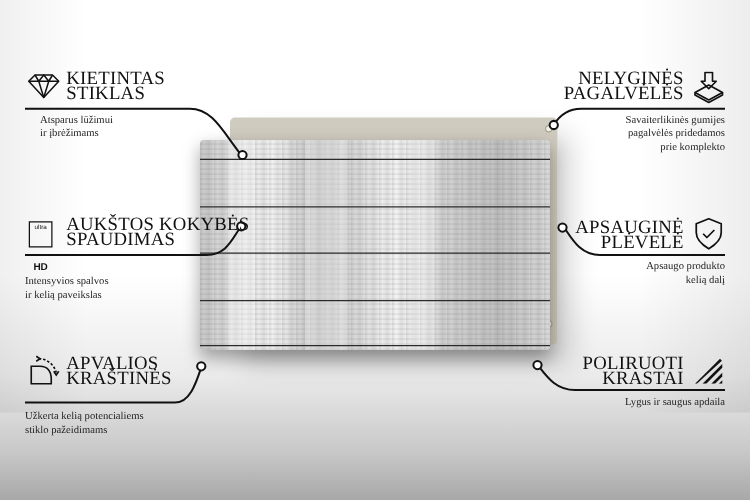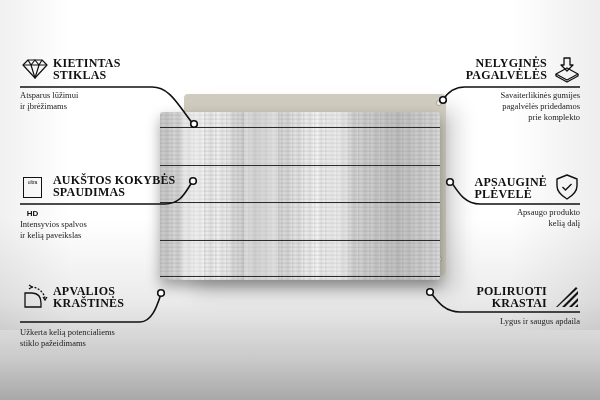--- a/index.html
+++ b/index.html
@@ -39,21 +39,21 @@
   }
   .glass .plank-line {
     position: absolute; left: 0; right: 0; height: 1px; background: #2b2b2b;
   }
   .glass .shine {
     position: absolute; top: 0; bottom: 0; background: rgba(255,255,255,0.35);
   }
   
   .feature { position: absolute; }
   .f-title {
-    font-size: 12px; font-weight: bold; letter-spacing: 0.2px; line-height: 12px;
+    font-size: 15px; font-weight: normal; letter-spacing: 0.2px; line-height: 12px;
     text-transform: uppercase;
   }
   .f-desc { font-size: 8.5px; line-height: 11px; color: #222; }
   .icon { position: absolute; }
   svg.lines { position: absolute; left: 0; top: 0; }
 </style>
 </head>
 <body>
 
 <div class="vignette-l"></div>
@@ -97,21 +97,21 @@
   <svg class="icon" style="left:2px; top:2px;" width="26" height="20" viewBox="0 0 26 20">
     <g fill="none" stroke="#111" stroke-width="1.2" stroke-linejoin="round">
       <path d="M6 1 H20 L25 6 L13 19 L1 6 Z"></path>
       <path d="M1 6 H25 M6 1 L9 6 L13 19 L17 6 L20 1 M9 6 L13 1 L17 6"></path>
     </g>
   </svg>
   <div class="f-title" style="position:absolute; left:33px; top:0; white-space:nowrap;">
     <div>KIETINTAS</div>
     <div>STIKLAS</div>
   </div>
-  <div class="f-desc" style="position:absolute; left:0; top:33px; white-space:nowrap;">
+  <div class="f-desc" style="position:absolute; left:12px; top:33px; white-space:nowrap;">
     <div>Atsparus lūžimui</div>
     <div>ir įbrėžimams</div>
   </div>
 </div>
 
 <div class="feature" style="left:20px; top:174px;">
   <div class="icon" style="left:3px; top:3px; width:17px; height:19px; border:1.3px solid #111; font-family:'Liberation Sans',sans-serif; text-align:center;">
     <div style="font-size:5px; line-height:6px; margin-top:1px;">ultra</div>
     <div style="font-size:8px; line-height:9px; font-weight:bold;margin-top:24px;">HD</div>
   </div>
@@ -157,21 +157,21 @@
     </g>
   </svg>
   <div class="f-desc" style="position:absolute; right:0; top:33px; text-align:right; white-space:nowrap;">
     <div>Savaiterlikinės gumijes</div>
     <div>pagalvėlės pridedamos</div>
     <div>prie komplekto</div>
   </div>
 </div>
 
 <div class="feature" style="right:20px; top:174px; width:200px;">
-  <div class="f-title" style="position:absolute; right:33px; top:2px; text-align:left; white-space:nowrap;">
+  <div class="f-title" style="position:absolute; right:33px; top:2px; text-align:right; white-space:nowrap;">
     <div>APSAUGINĖ</div>
     <div>PLĖVELĖ</div>
   </div>
   <svg class="icon" style="right:2px; top:0px;" width="22" height="26" viewBox="0 0 22 26">
     <g fill="none" stroke="#111" stroke-width="1.4" stroke-linejoin="round">
       <path d="M11 1 L21 5 V12 C21 18 16 22 11 25 C6 22 1 18 1 12 V5 Z"></path>
       <path d="M6.5 13 L9.5 16 L15.5 10"></path>
     </g>
   </svg>
   <div class="f-desc" style="position:absolute; right:0; top:33px; text-align:right; white-space:nowrap;">

